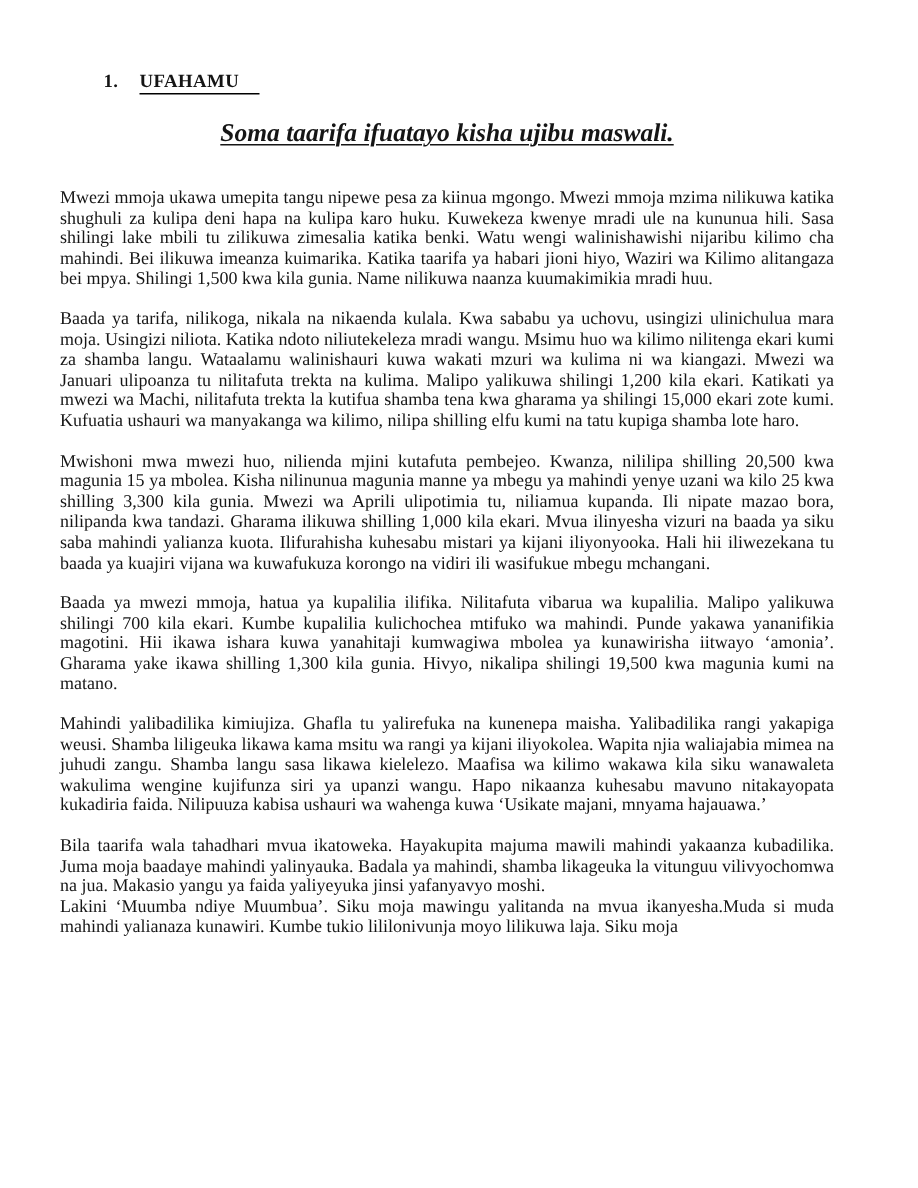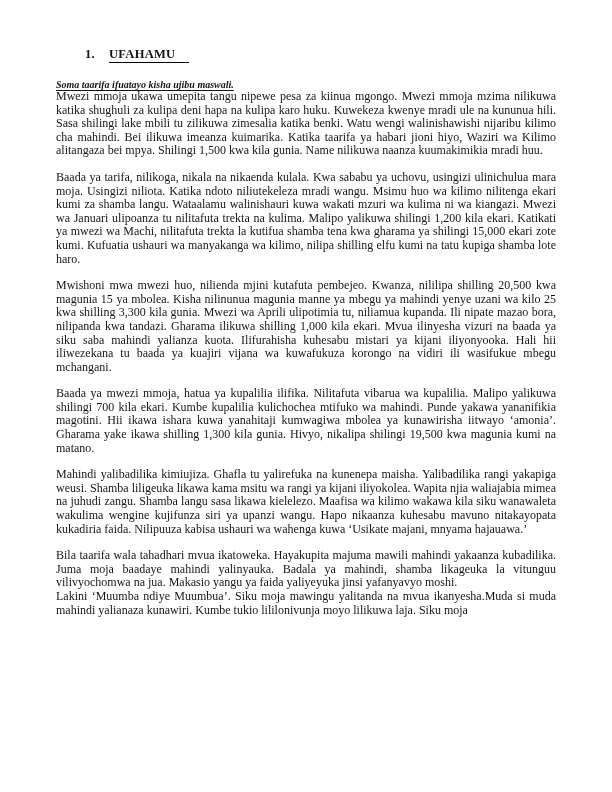--- a/index.html
+++ b/index.html
@@ -6,21 +6,21 @@
     margin: 0;
     padding: 0;
     background: #ffffff;
   }
   .page {
     position: relative;
     width: 612px;
     height: 640px;
     background: #ffffff;
     box-sizing: border-box;
-    padding: 47px 56px 0 56px;
+    padding: 47px 56px 0 40px;
     font-family: "Liberation Serif", "DejaVu Serif", serif;
     color: #151515;
     overflow: hidden;
   }
   .heading {
     margin-left: 29px;
     margin-bottom: 17px;
     font-size: 12.5px;
     font-weight: bold;
     letter-spacing: 0.3px;
@@ -28,27 +28,28 @@
   }
   .heading .h-num {
     margin-right: 14px;
   }
   .heading .h-title {
     border-bottom: 1.6px solid #000;
     padding-right: 14px;
     padding-bottom: 1px;
   }
   .instruction {
-    font-size: 10px;
+    font-size: 17px;
     font-weight: bold;
     font-style: italic;
     text-decoration: underline;
     text-decoration-thickness: 1.3px;
     text-underline-offset: 2px;
-    margin-bottom: 0;
+    margin-bottom: 26px;
+    text-align: center;
   }
   .passage p.para {
     margin: 0 0 13px 0;
     font-size: 12px;
     line-height: 13.6px;
     text-align: justify;
     text-justify: inter-word;
   }
   .footer {
     position: absolute;

